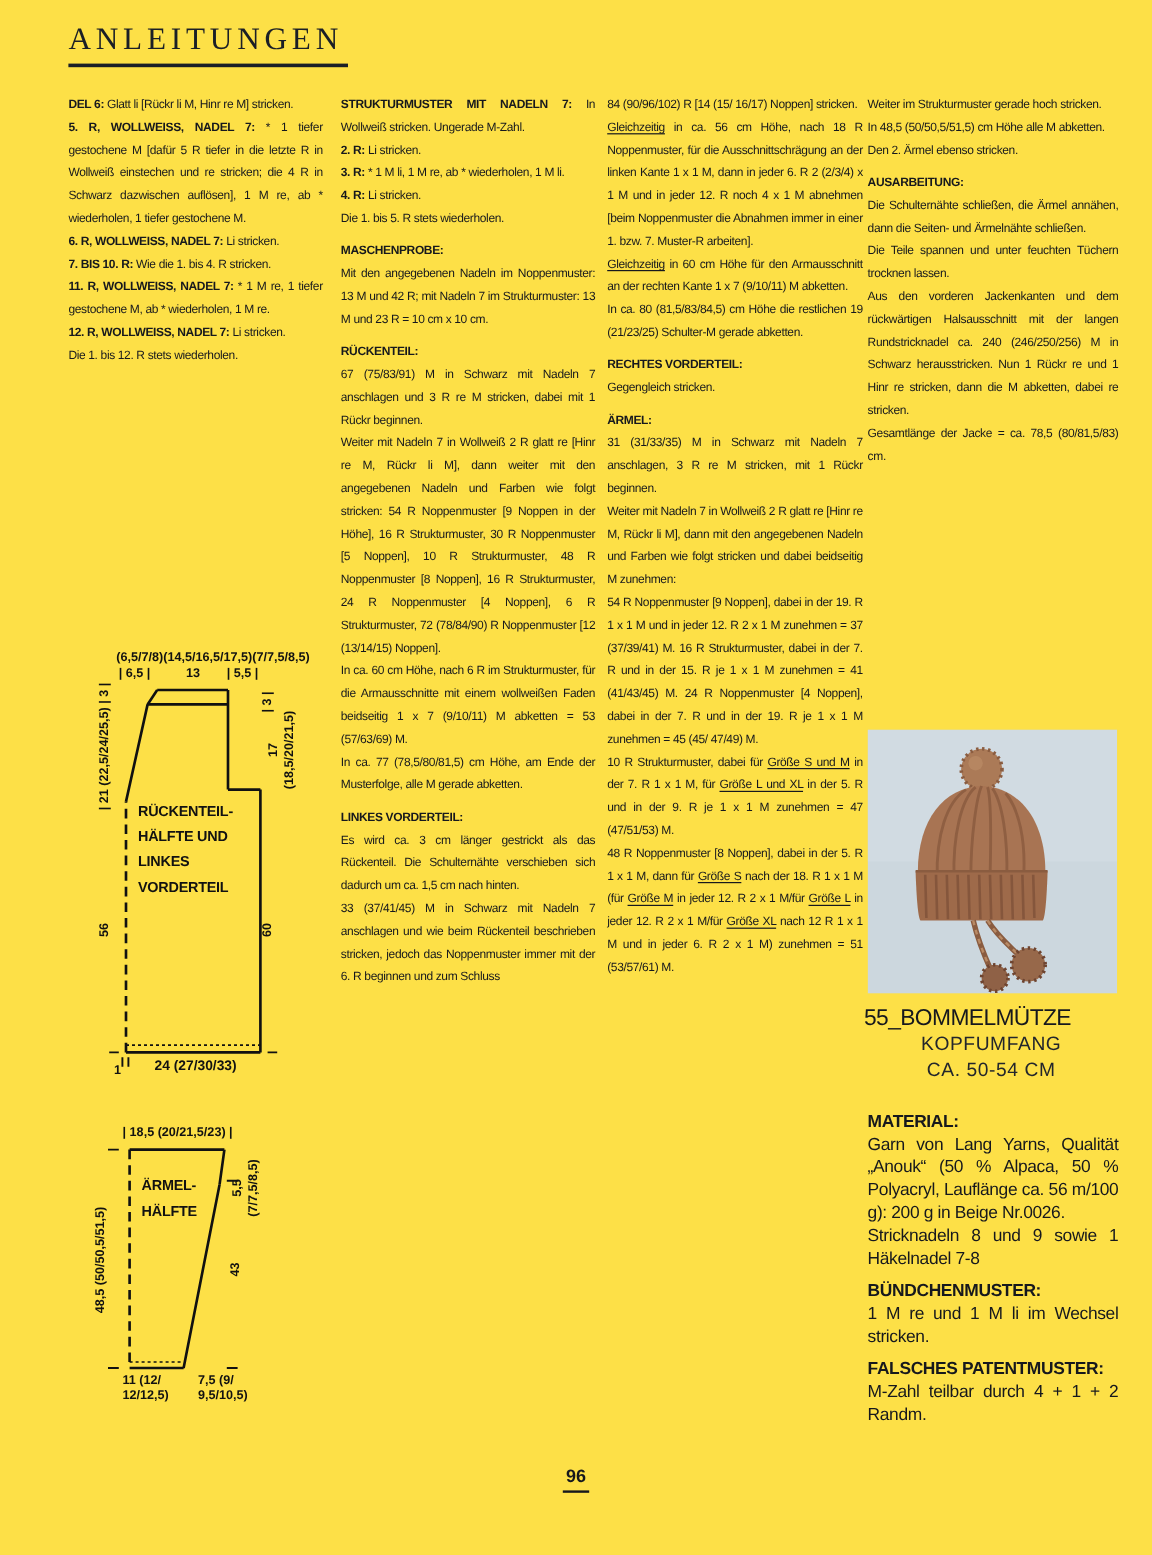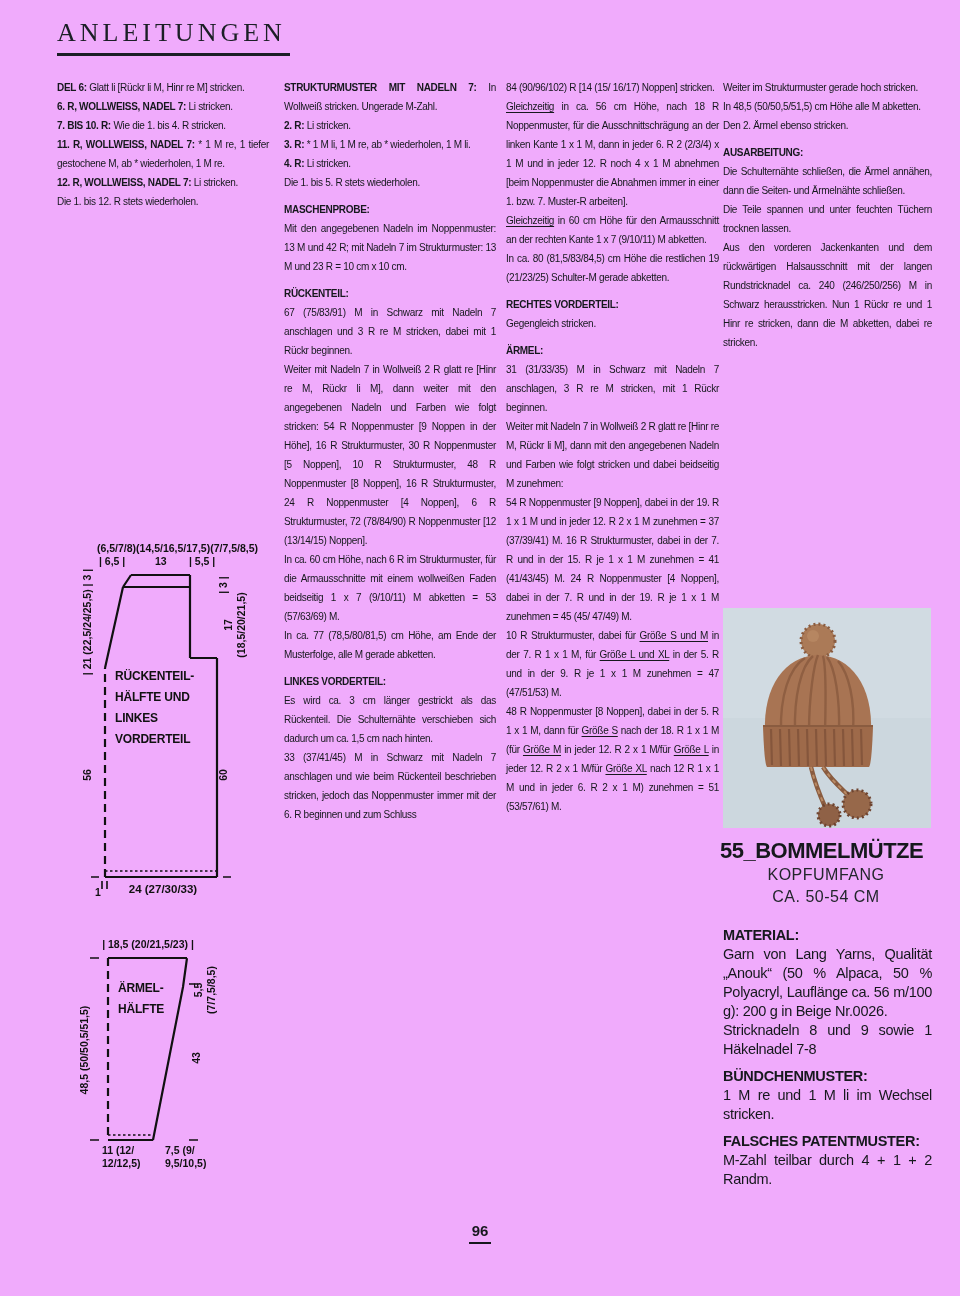--- a/index.html
+++ b/index.html
@@ -1,19 +1,19 @@
 <!DOCTYPE html>
 <html><head>
 <meta charset="utf-8">
 <style>
   html,body{margin:0;padding:0;}
   body{background:#e8e8e6;}
   #page{
     position:relative;width:960px;height:1296px;margin:0 auto;
-    background:#f0abfc;color:#16181d;overflow:hidden;
+    background:#fde047;color:#16181d;overflow:hidden;
     font-family:"Liberation Sans", sans-serif;
   }
   
   .masthead{
     position:absolute;left:57px;top:18px;
     font-family:"Liberation Serif", serif;
     font-size:26px;letter-spacing:4px;color:#1b1f26;
     border-bottom:3px solid #1b1f26;padding:0 4px 5px 0;
   }
   
@@ -22,21 +22,21 @@
   .hd{margin-top:8px;}
   .b{font-weight:bold;}
   .u{text-decoration:underline;text-underline-offset:2px;}
   #col1{left:57px;width:212px;}
   #col2{left:284px;width:212px;}
   #col3{left:506px;width:213px;}
   #col4{left:723px;width:209px;}
   #col4b{position:absolute;left:723px;top:918px;width:209px;font-size:14.5px;line-height:19px;letter-spacing:-0.3px;}
   
   .sec55{position:absolute;left:720px;top:838px;width:212px;text-align:center;}
-  .sec55 .t{font-size:22px;font-weight:bold;letter-spacing:-0.5px;text-align:left;}
+  .sec55 .t{font-size:19px;font-weight:normal;letter-spacing:-0.5px;text-align:left;}
   .sec55 .s{font-size:16px;letter-spacing:0.5px;line-height:22px;color:#23262c;}
   
   .diag{position:absolute;font-weight:bold;color:#111;}
   .dlbl{position:absolute;font-size:10.5px;font-weight:bold;white-space:nowrap;}
   .dctr{text-align:center;}
   .rot{position:absolute;display:block;transform:rotate(-90deg);font-size:10.5px;font-weight:bold;text-align:center;white-space:nowrap;}
   .rot .ln{line-height:13px;}
   .inlbl{position:absolute;font-size:12px;line-height:21px;font-weight:bold;letter-spacing:-0.2px;}
   .bw{font-size:11.5px;}
   svg{display:block;}
@@ -46,20 +46,21 @@
 </style>
 </head>
 <body>
 
 <div id="page">
 
   <div class="masthead">ANLEITUNGEN</div>
 
   <div id="col1" class="col">
       <p class="para"><span class="b">DEL 6: </span><span>Glatt li [Rückr li M, Hinr re M] stricken.</span></p>
+      <p class="para"><span class="b">5. R, WOLLWEISS, NADEL 7: </span><span>* 1 tiefer gestochene M [dafür 5 R tiefer in die letzte R in Wollweiß einstechen und re stricken; die 4 R in Schwarz dazwischen auflösen], 1 M re, ab * wiederholen, 1 tiefer gestochene M.</span></p>
       <p class="para"><span class="b">6. R, WOLLWEISS, NADEL 7: </span><span>Li stricken.</span></p>
       <p class="para"><span class="b">7. BIS 10. R: </span><span>Wie die 1. bis 4. R stricken.</span></p>
       <p class="para"><span class="b">11. R, WOLLWEISS, NADEL 7: </span><span>* 1 M re, 1 tiefer gestochene M, ab * wiederholen, 1 M re.</span></p>
       <p class="para"><span class="b">12. R, WOLLWEISS, NADEL 7: </span><span>Li stricken.</span></p>
       <p class="para"><span>Die 1. bis 12. R stets wiederholen.</span></p>
     </div>
   <div id="col2" class="col">
       <p class="para"><span class="b">STRUKTURMUSTER MIT NADELN 7: </span><span>In Wollweiß stricken. Ungerade M-Zahl.</span></p>
       <p class="para"><span class="b">2. R: </span><span>Li stricken.</span></p>
       <p class="para"><span class="b">3. R: </span><span>* 1 M li, 1 M re, ab * wiederholen, 1 M li.</span></p>
@@ -91,20 +92,21 @@
       <p class="para"><span>48 R Noppenmuster [8 Noppen], dabei in der 5. R 1 x 1 M, dann für </span><span class="u">Größe S</span><span> nach der 18. R 1 x 1 M (für </span><span class="u">Größe M</span><span> in jeder 12. R 2 x 1 M/für </span><span class="u">Größe L</span><span> in jeder 12. R 2 x 1 M/für </span><span class="u">Größe XL</span><span> nach 12 R 1 x 1 M und in jeder 6. R 2 x 1 M) zunehmen = 51 (53/57/61) M.</span></p>
     </div>
   <div id="col4" class="col">
       <p class="para"><span>Weiter im Strukturmuster gerade hoch stricken.</span></p>
       <p class="para"><span>In 48,5 (50/50,5/51,5) cm Höhe alle M abketten.</span></p>
       <p class="para"><span>Den 2. Ärmel ebenso stricken.</span></p>
       <p class="para hd"><span class="b">AUSARBEITUNG:</span></p>
       <p class="para"><span>Die Schulternähte schließen, die Ärmel annähen, dann die Seiten- und Ärmelnähte schließen.</span></p>
       <p class="para"><span>Die Teile spannen und unter feuchten Tüchern trocknen lassen.</span></p>
       <p class="para"><span>Aus den vorderen Jackenkanten und dem rückwärtigen Halsausschnitt mit der langen Rundstricknadel ca. 240 (246/250/256) M in Schwarz herausstricken. Nun 1 Rückr re und 1 Hinr re stricken, dann die M abketten, dabei re stricken.</span></p>
+      <p class="para"><span>Gesamtlänge der Jacke = ca. 78,5 (80/81,5/83) cm.</span></p>
     </div>
 
   <div class="diag" style="left:55px;top:542px;width:220px;height:395px;">
     <div class="dlbl dctr" style="left:30px;top:0;width:185px;text-align:center;">(6,5/7/8)(14,5/16,5/17,5)(7/7,5/8,5)</div>
     <div class="dlbl" style="left:44px;top:13px;">| 6,5 |</div>
     <div class="dlbl" style="left:100px;top:13px;">13</div>
     <div class="dlbl" style="left:134px;top:13px;">| 5,5 |</div>
 
     <svg width="220" height="330" style="position:absolute;left:0;top:28px;">
       <g fill="none" stroke="#111" stroke-width="2.2">

